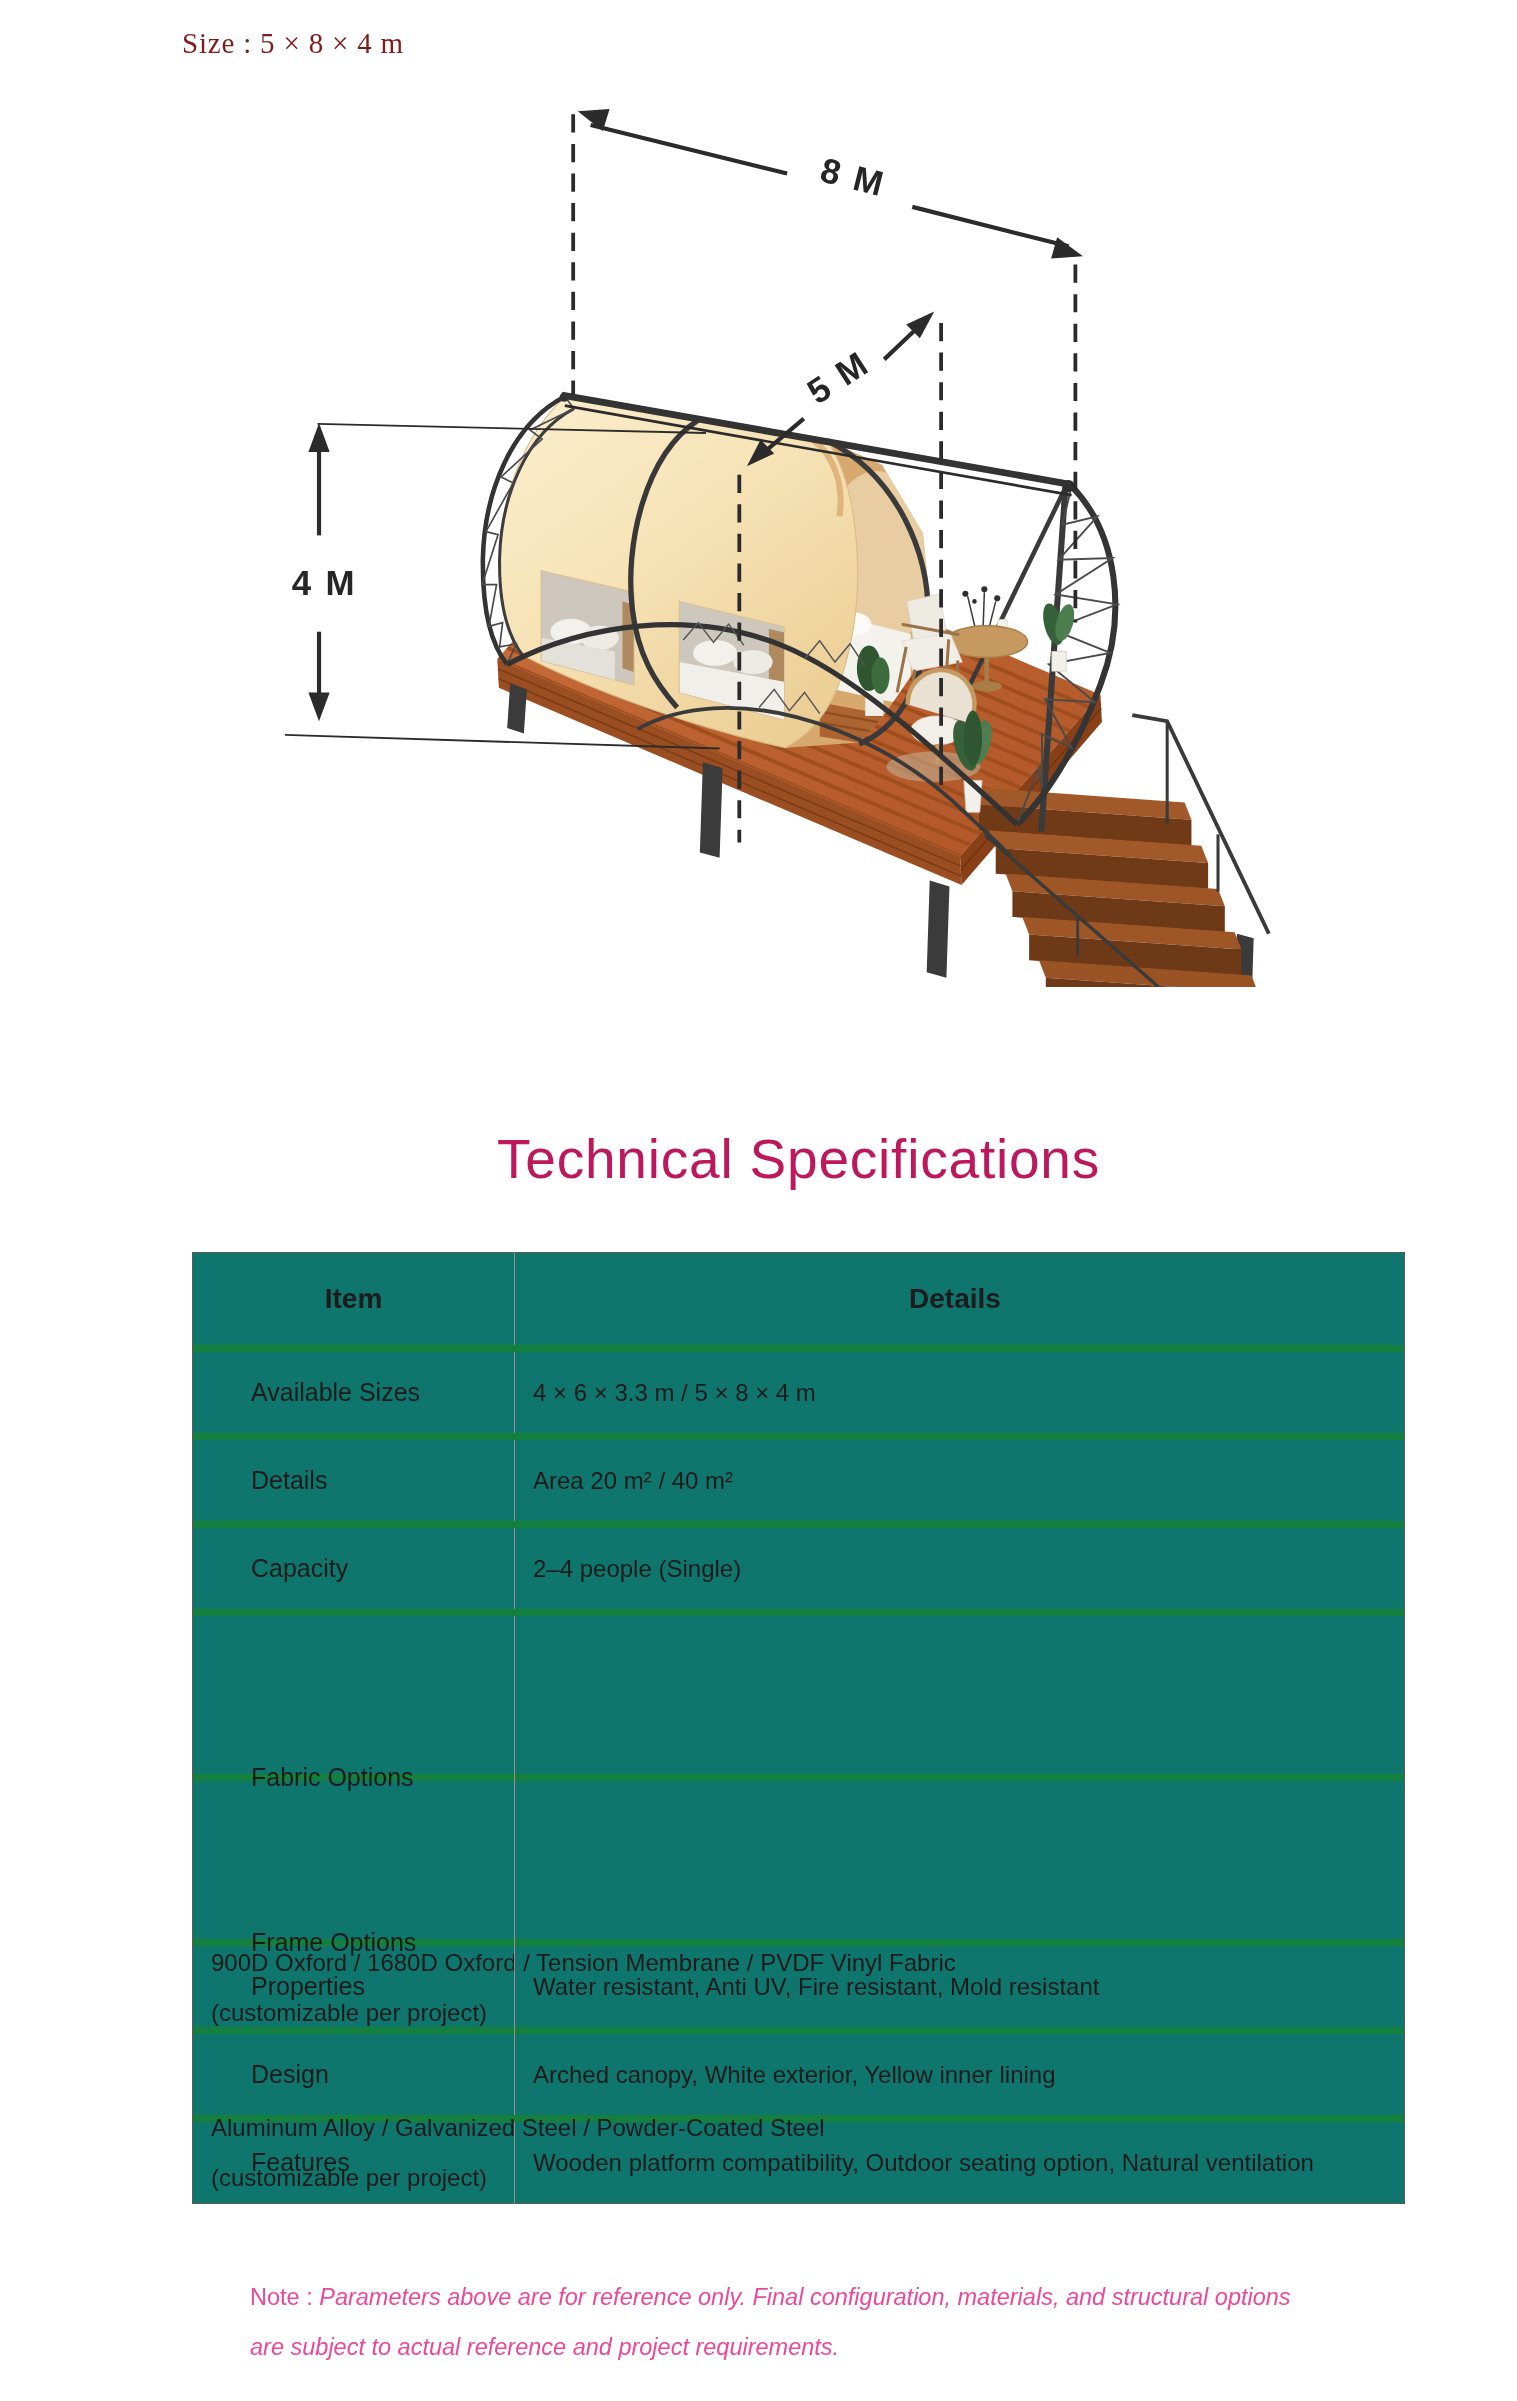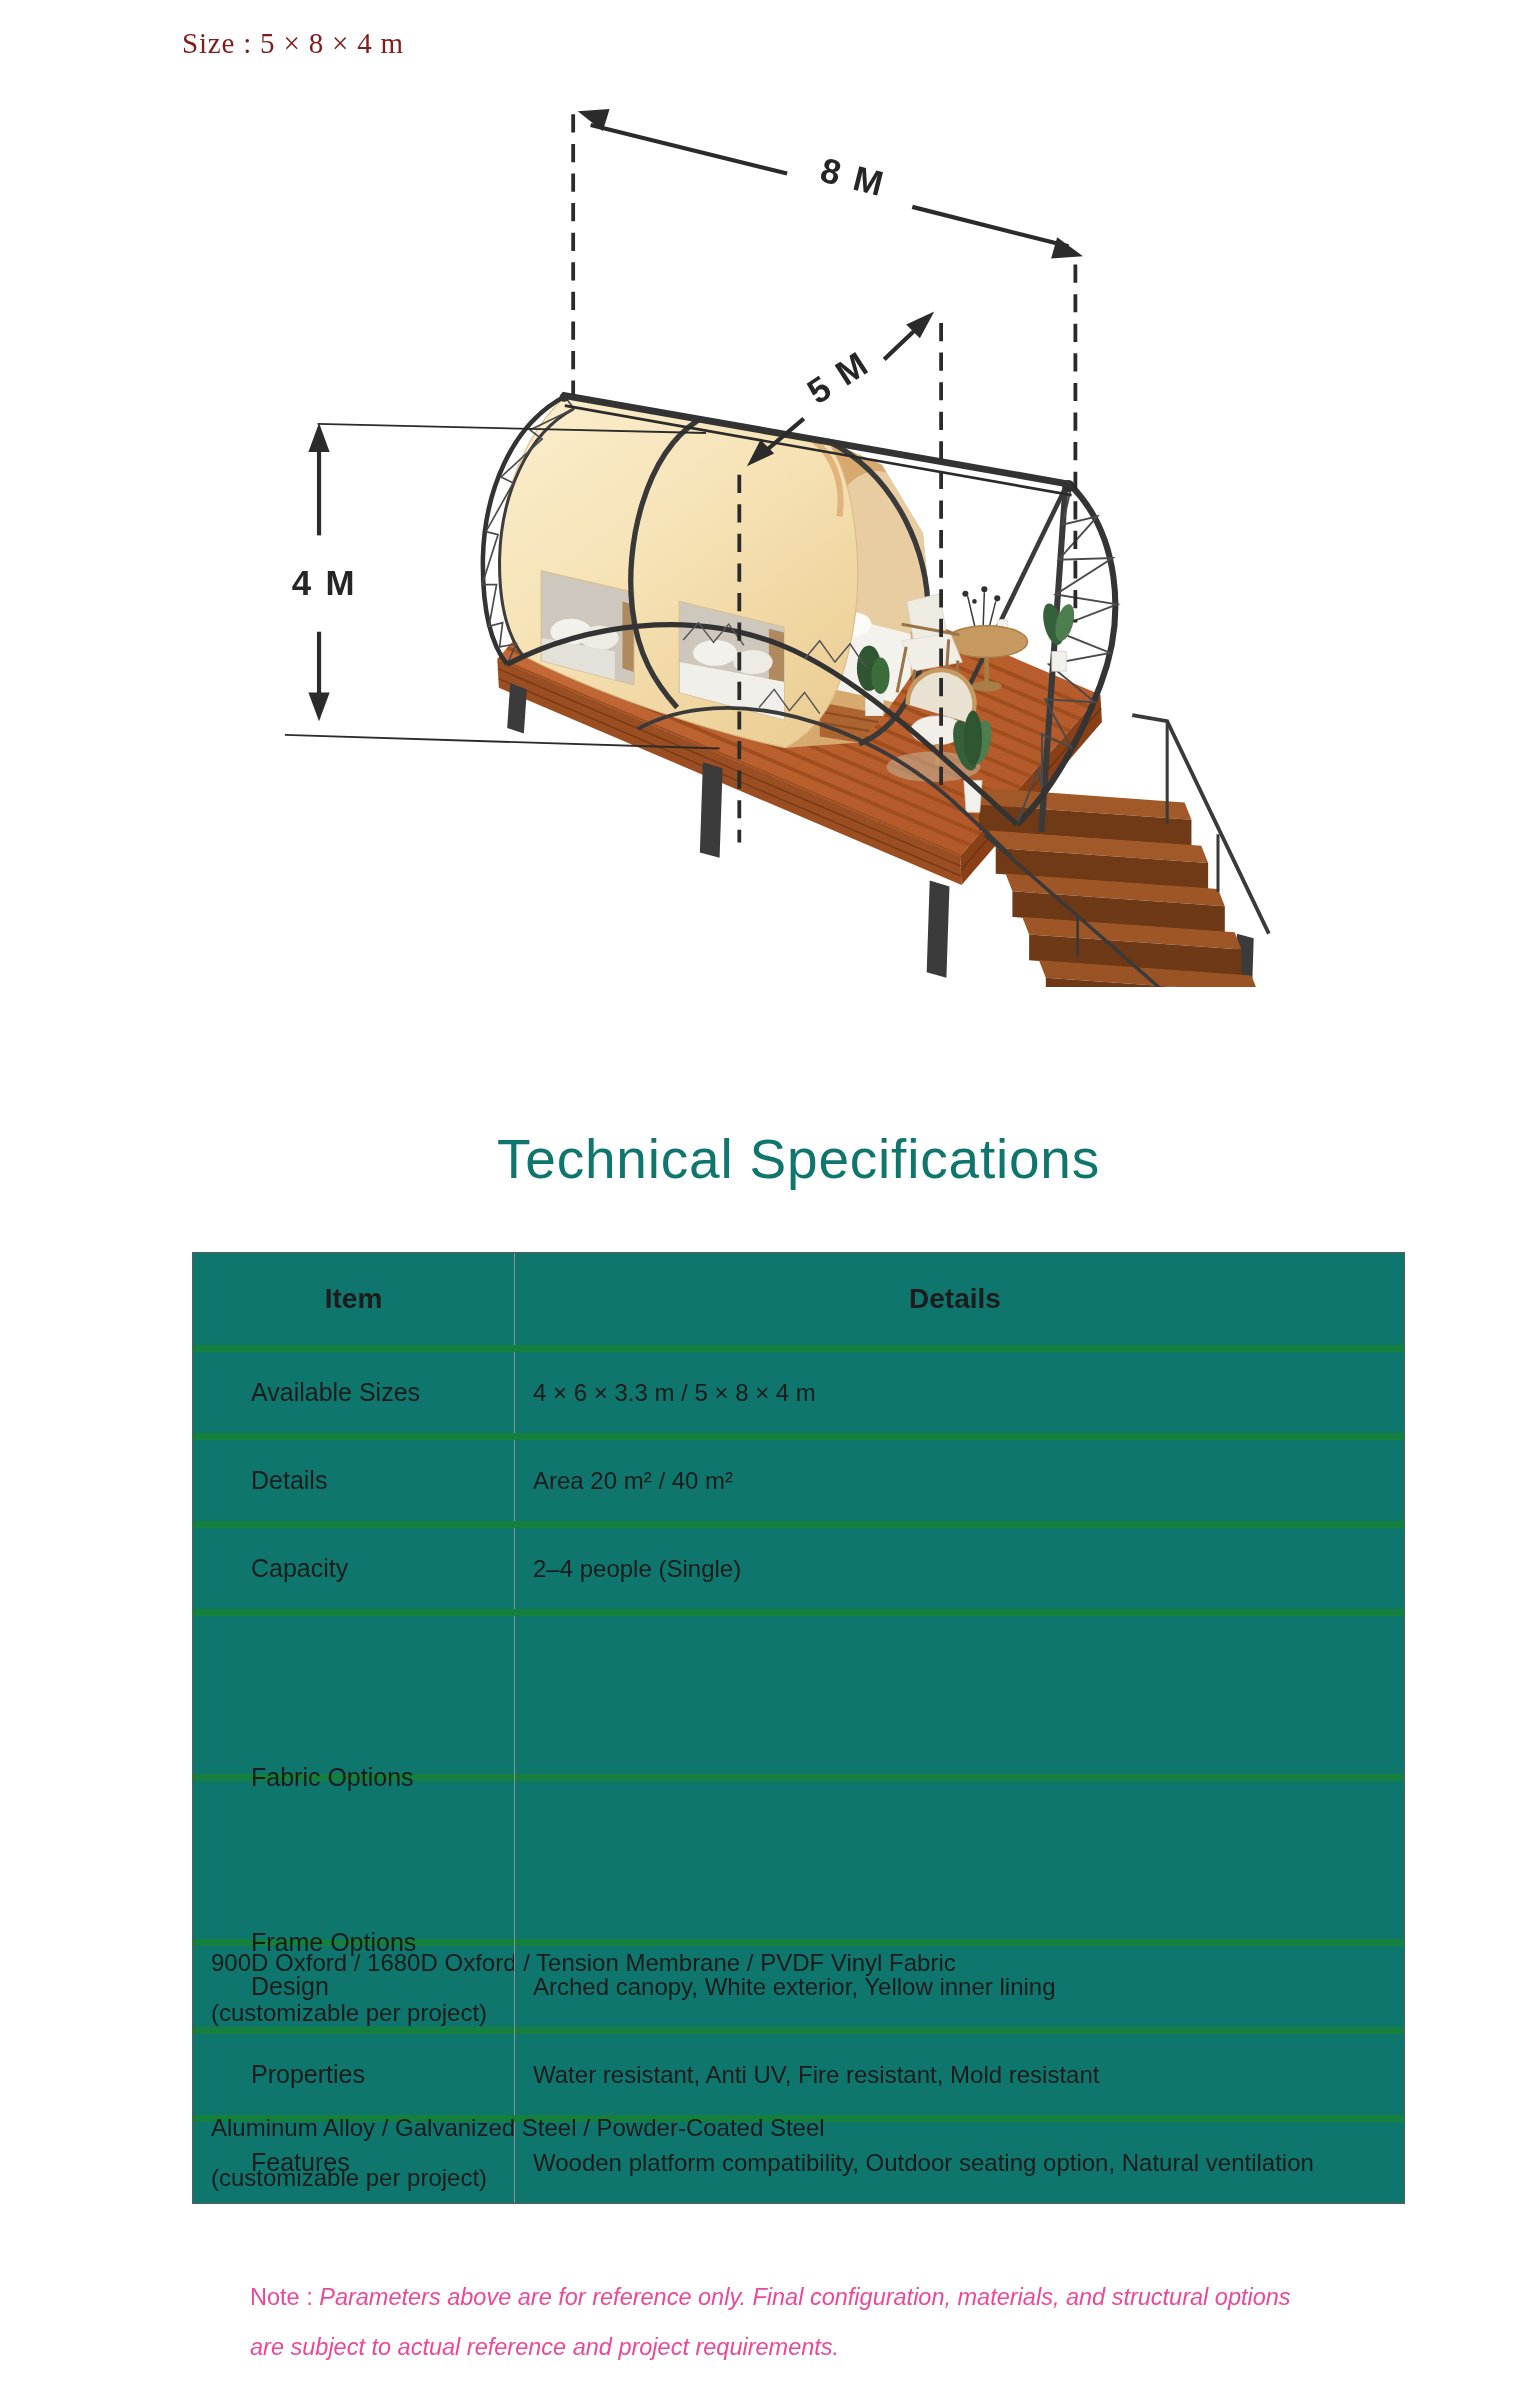--- a/index.html
+++ b/index.html
@@ -2,21 +2,21 @@
 <html style="font-size:12px"><head>
 <meta charset="utf-8">
 <style>
   html,body{margin:0;padding:0;background:#fff;}
   .page{position:relative;width:1517px;height:2401px;background:#fff;overflow:hidden;
         font-family:"Liberation Sans",sans-serif;color:#1c1c1c;}
   .size-label{position:absolute;left:182px;top:27px;font-family:"Liberation Serif",serif;
         font-weight:400;font-size:29px;letter-spacing:0.8px;color:#7f1d1d;}
   .diagram-wrap{position:absolute;left:228px;top:61px;width:1100px;height:926px;}
   .heading{position:absolute;left:192px;top:1127px;width:1213px;text-align:center;
-        font-size:55px;font-weight:400;letter-spacing:0.8px;color:#0f766e;}
+        font-size:55px;font-weight:400;letter-spacing:0.8px;color:#be185d;}
   .spec-table{position:absolute;left:192px;top:1252px;width:1213px;border:1.5px solid #5a5a5a;
         box-sizing:border-box;background:#0f766e;}
   .t-row{display:flex;box-sizing:border-box;}
   .t-row + .t-row{border-top:7px solid #15803d;}
   .h-header{height:92px;}
   .h-s{height:88px;}
   .h-t{height:165px;flex-direction:column;}
   .cell-item{width:322px;flex:0 0 322px;border-right:1.5px solid #929292;display:flex;
         align-items:center;padding-left:58px;box-sizing:border-box;font-size:25px;}
   .cell-details{flex:1;display:flex;align-items:center;padding-left:18px;padding-right:9px;
@@ -294,26 +294,26 @@
       <div class="cell-item">Fabric Options</div>
       <div class="cell-details">900D Oxford / 1680D Oxford / Tension Membrane / PVDF Vinyl Fabric
 (customizable per project)</div>
     </div>
     <div class="t-row h-t">
       <div class="cell-item">Frame Options</div>
       <div class="cell-details">Aluminum Alloy / Galvanized Steel / Powder-Coated Steel
 (customizable per project)</div>
     </div>
     <div class="t-row h-s">
+      <div class="cell-item">Properties</div>
+      <div class="cell-details">Water resistant, Anti UV, Fire resistant, Mold resistant</div>
+    </div>
+    <div class="t-row h-s">
       <div class="cell-item">Design</div>
       <div class="cell-details">Arched canopy, White exterior, Yellow inner lining</div>
-    </div>
-    <div class="t-row h-s">
-      <div class="cell-item">Properties</div>
-      <div class="cell-details">Water resistant, Anti UV, Fire resistant, Mold resistant</div>
     </div>
     <div class="t-row h-s">
       <div class="cell-item">Features</div>
       <div class="cell-details">Wooden platform compatibility, Outdoor seating option, Natural ventilation</div>
     </div>
   </div>
 
   <div class="note">
     <div><span>Note : </span><span class="it">Parameters above are for reference only. Final configuration, materials, and structural options</span></div>
     <div class="it">are subject to actual reference and project requirements.</div>

